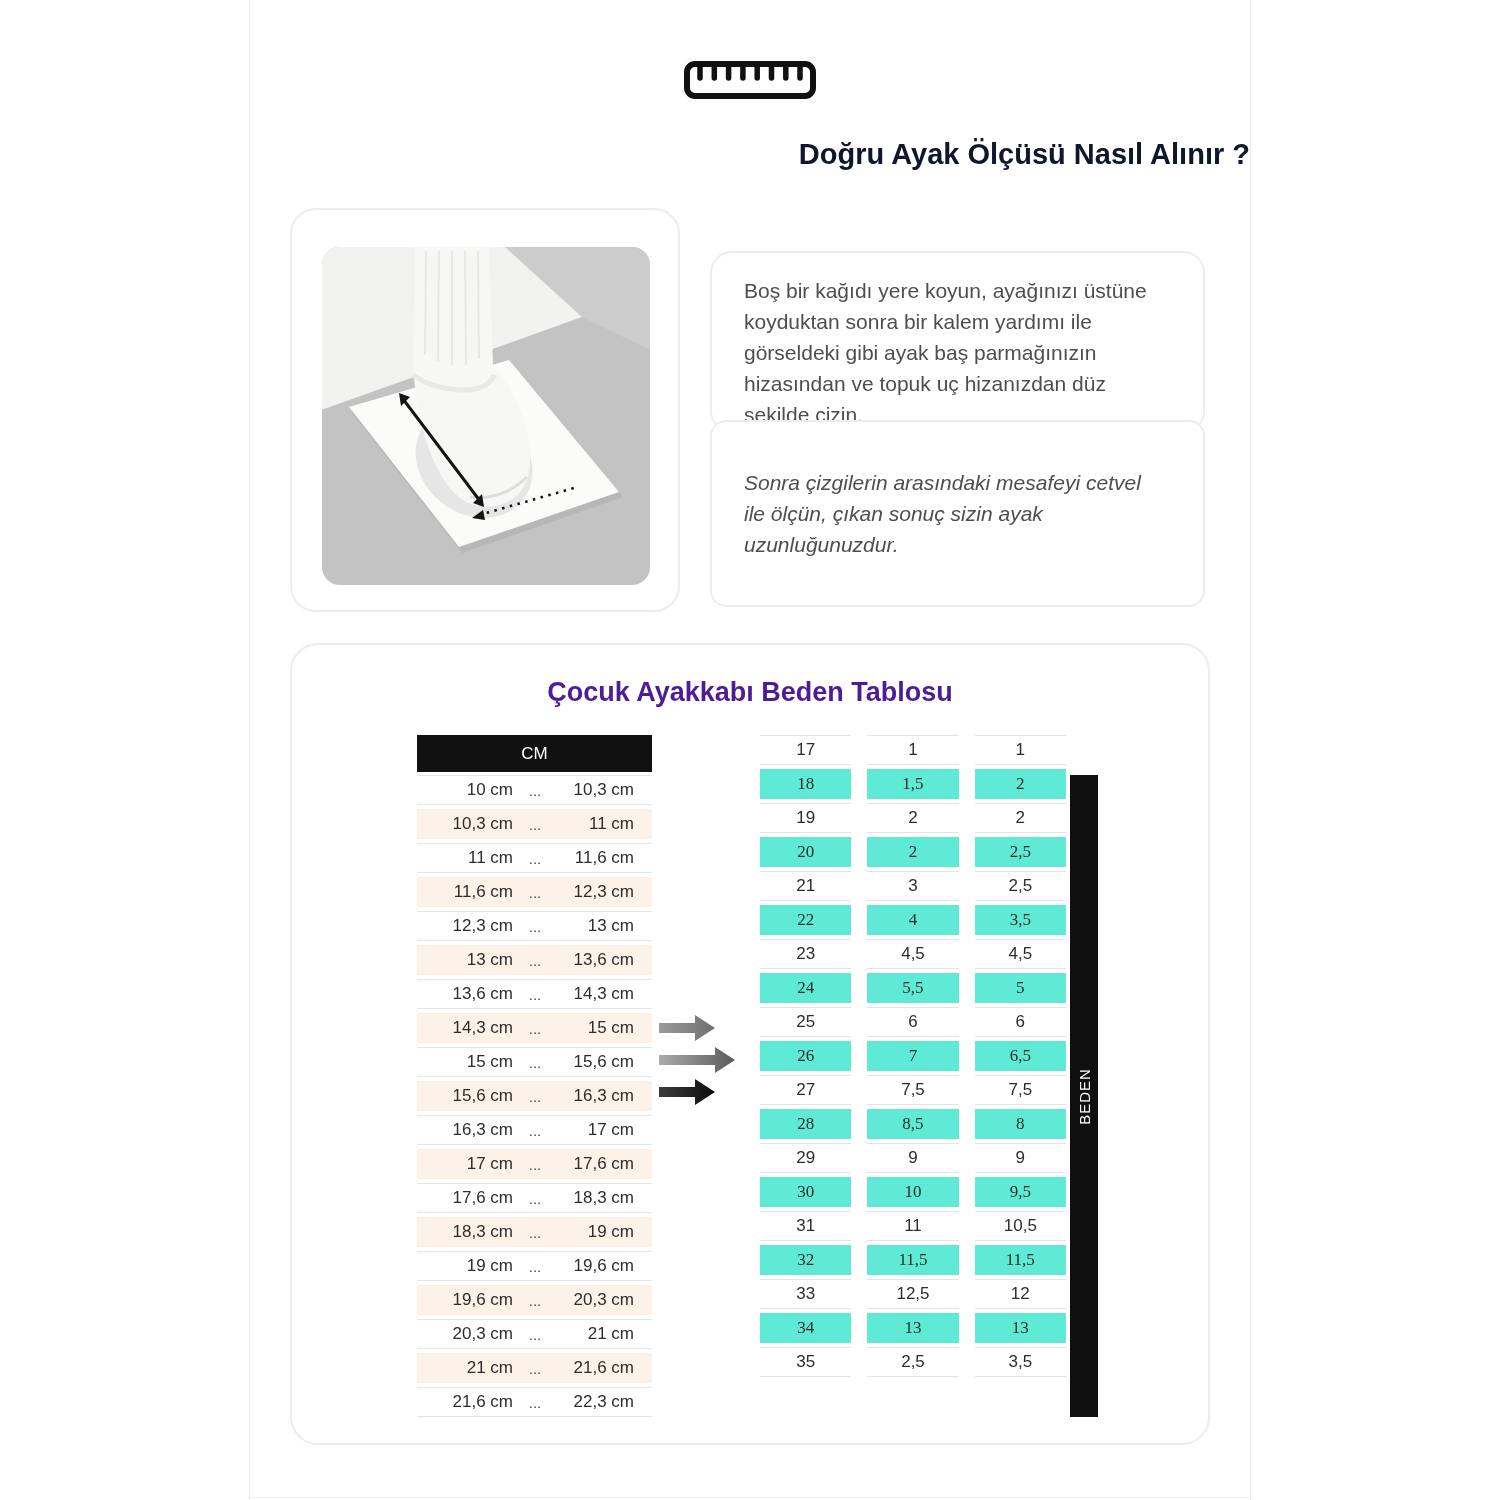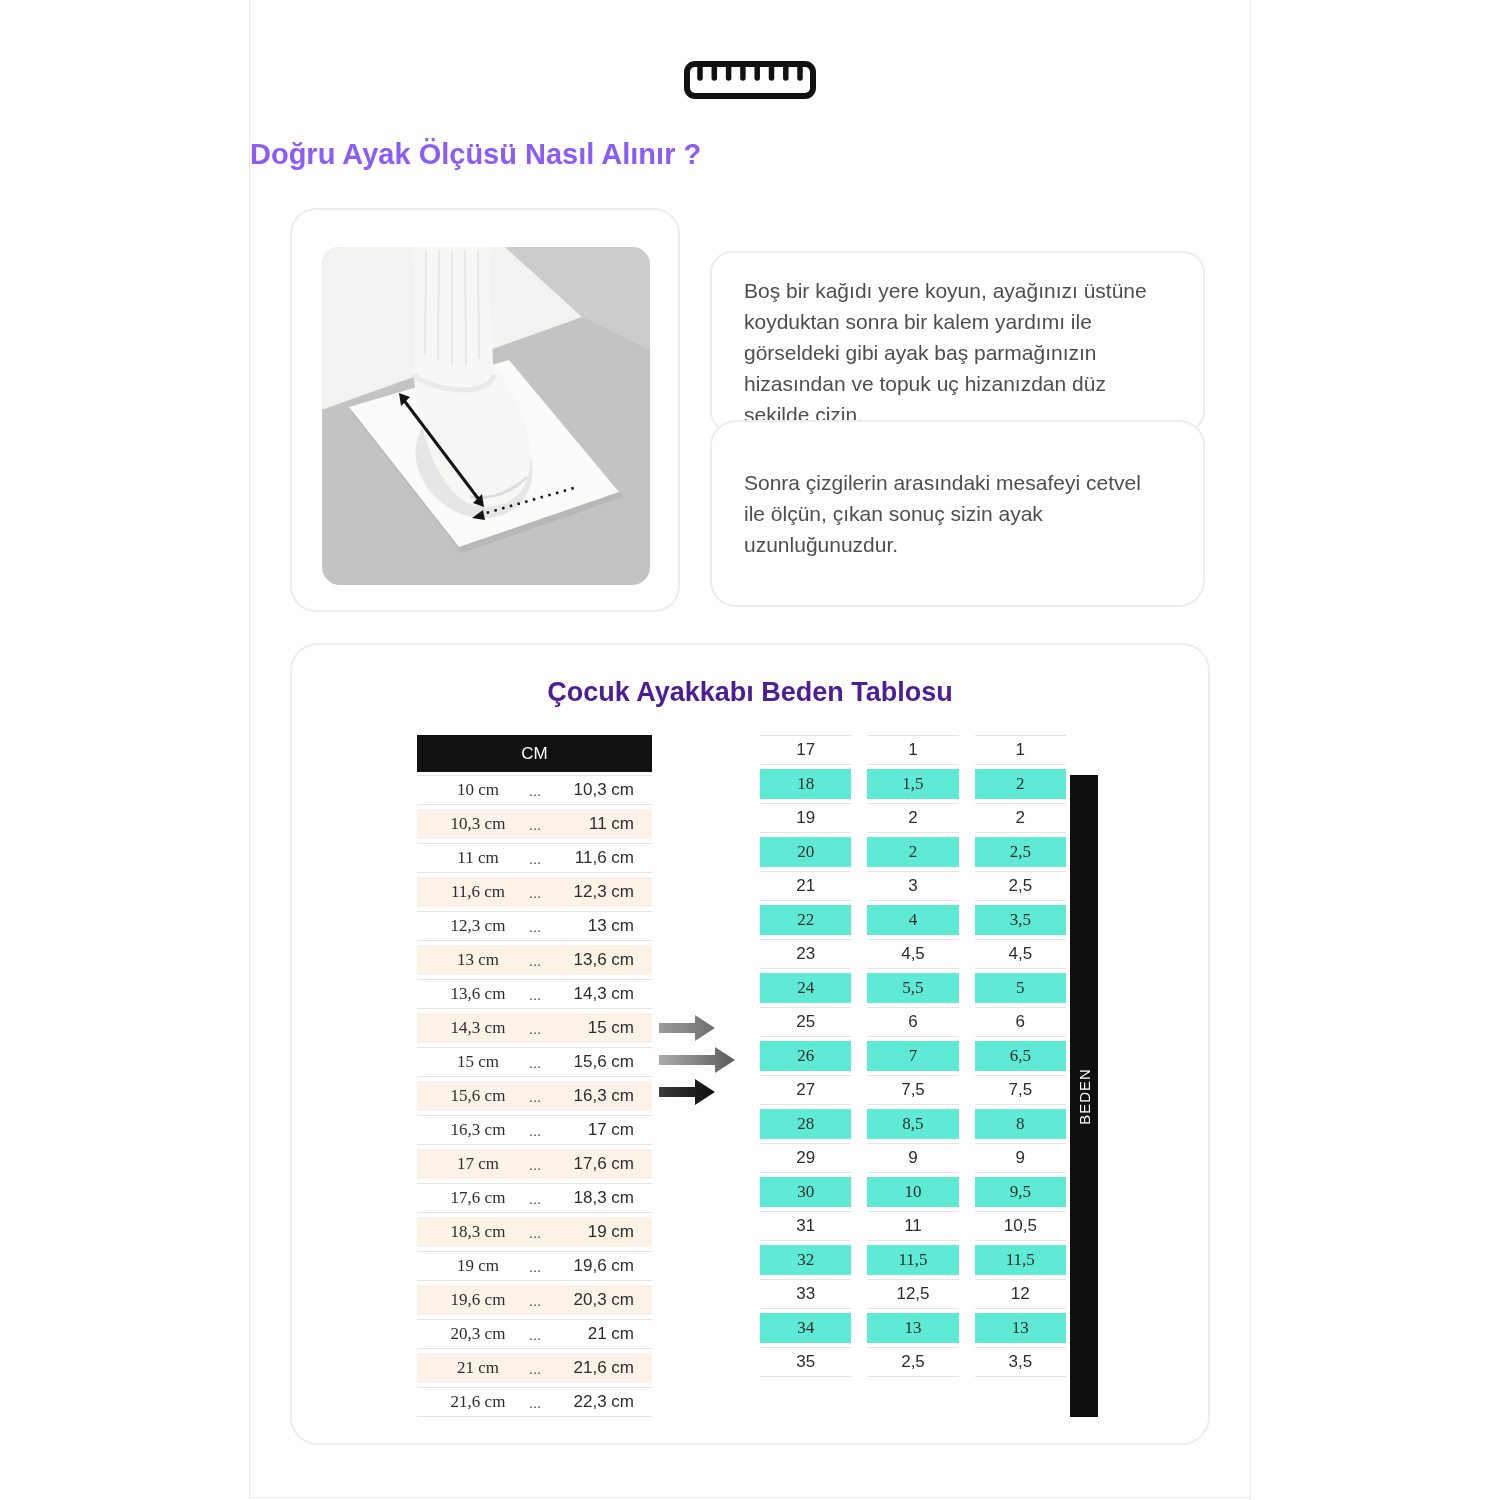--- a/index.html
+++ b/index.html
@@ -7,47 +7,47 @@
   body { font-family:"Liberation Sans","DejaVu Sans",sans-serif; }
   .page { position:relative; width:1500px; height:1500px; background:#fff; overflow:hidden; }
 
   .col-line { position:absolute; top:0; width:1px; height:1500px; background:#ececec; }
   .col-line.left { left:249px; }
   .col-line.right { left:1250px; }
   .col-line.bottom { top:1497px; left:250px; width:1000px; height:1px; }
 
   .ruler-wrap { position:absolute; left:683px; top:60px; width:134px; height:40px; }
 
-  .page-title { position:absolute; left:250px; top:138px; width:1000px; text-align:left;
-    font-size:29px; font-weight:bold; color:#8b5cf6; }
+  .page-title { position:absolute; left:250px; top:138px; width:1000px; text-align:right;
+    font-size:29px; font-weight:bold; color:#0f172a; }
 
   .card { position:absolute; background:#fff; border:2px solid #ededed; }
   .photo-card { left:290px; top:208px; width:390px; height:404px; border-radius:26px; }
   .photo-frame { position:absolute; left:30px; top:37px; width:328px; height:338px;
     border-radius:18px; overflow:hidden; }
 
   .note-card-1 { left:710px; top:210px; width:495px; height:182px; border-radius:22px;
     padding:22px 44px 0 32px;margin-top:41px; }
-  .note-card-2 { left:710px; top:420px; width:495px; height:187px; border-radius:26px;
-    padding:0 60px 0 32px; display:flex; align-items:center; }
+  .note-card-2 { left:710px; top:420px; width:495px; height:187px; border-radius:16px;
+    padding:0 60px 0 32px; display:flex; align-items:center;font-style:italic; }
   .note-text { font-size:21px; line-height:31px; color:#4e4e4e; }
 
   .chart-card { left:290px; top:643px; width:920px; height:802px; border-radius:28px; }
   .chart-title { position:absolute; top:32px; left:0; width:100%; text-align:center;
     font-size:27px; font-weight:bold; color:#4c1d95; }
 
   .cm-table { position:absolute; left:125px; top:90px; width:235px; }
   .sz-table { position:absolute; left:468px; top:90px; width:306px; }
 
   .thead { background:#111; color:#fff; height:37px; margin-bottom:3px;
     display:flex; align-items:center; justify-content:flex-start; font-size:17px; }
   .thead .hcell { flex:1; text-align:center; }
 
   .cmrow { display:flex; align-items:center; height:30px; margin-bottom:4px; font-size:17px; color:#2d2d2d; }
-  .cmrow .cm-min { width:96px; padding-left:26px; text-align:center;font-family:Liberation Serif, serif; }
+  .cmrow .cm-min { width:96px; padding-left:26px; text-align:right; }
   .cmrow .cm-dots { width:44px; text-align:center; font-size:15px; color:#4a4a4a; }
   .cmrow .cm-max { flex:1; padding-right:18px; text-align:right; }
   .cmrow.row-a { background:#fff; border-top:1px solid #e4e4e4; border-bottom:1px solid #e4e4e4; }
   .cmrow.row-b { background:#fdf2e7; }
 
   .szrow { display:flex; gap:16px; height:30px; margin-bottom:4px; font-size:17px; color:#2d2d2d; }
   .szrow .szcell { flex:1; display:flex; align-items:center; justify-content:center; }
   .szrow.row-a .szcell { background:#fff; border-top:1px solid #e4e4e4; border-bottom:1px solid #e4e4e4; }
   .szrow.row-b .szcell { background:#5eead4;font-family:Liberation Serif, serif; }
 

